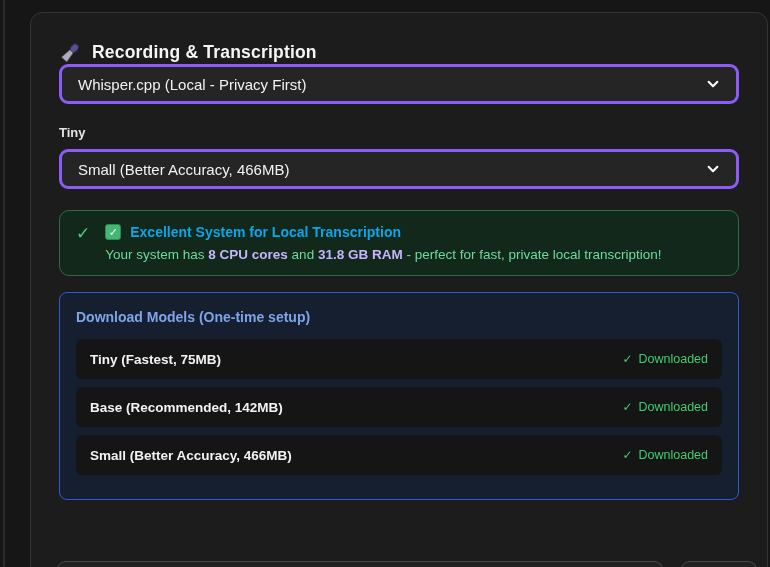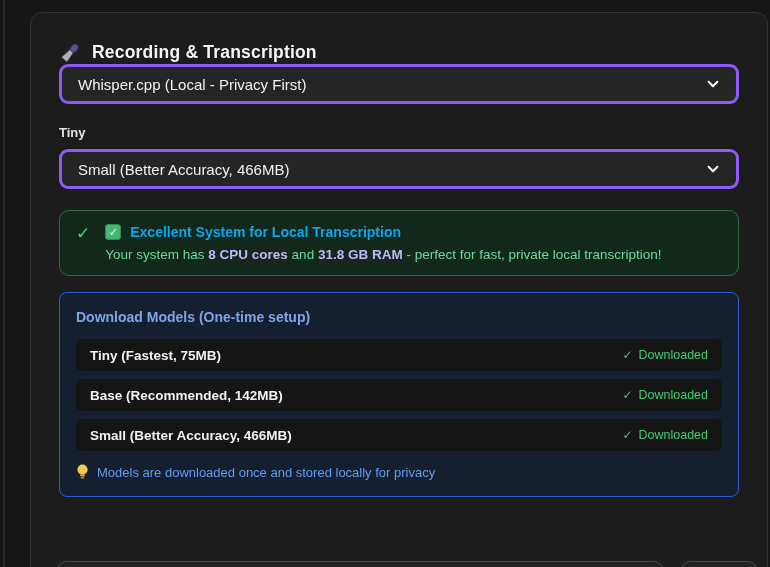--- a/index.html
+++ b/index.html
@@ -41,21 +41,21 @@
   }
   .alert-title { font-size:14px; font-weight:700; color:#0ea5e9; }
   .alert-message { margin-top:7px; font-size:13.5px; color:#6fdb9a; }
   .alert-message b { color:#c4b5fd; font-weight:700;text-align:center; }
   .download-box {
     background:#161f2f; border:1px solid #2d5bd7; border-radius:8px;
     padding:16px;
   }
   .download-title { font-size:14px; font-weight:700; color:#7ea5ea; margin-bottom:14px; }
   .model-row {
-    background:#151515; border-radius:6px; height:32px;
+    background:#151515; border-radius:6px; height:40px;
     display:flex; align-items:center; justify-content:space-between;
     padding:0 14px; margin-bottom:8px; cursor:pointer;
   }
   .model-name { font-size:13.5px; font-weight:700; color:#f2f2f2; }
   .model-status { font-size:12.5px; color:#3ecf6e; display:flex; align-items:center; gap:6px; }
   .model-status .check { font-size:12px; }
   .download-tip { margin-top:13px; display:flex; align-items:center; gap:8px;
     font-size:13px; color:#5f9cf2; }
   .cutoff-control {
     position:absolute; top:561px; height:20px;
@@ -135,28 +135,18 @@
     </div>
 
     <div class="model-row">
       <span class="model-name">Small (Better Accuracy, 466MB)</span>
       <span class="model-status">
         <span class="check">✓</span>
         <span>Downloaded</span>
       </span>
     </div>
 
-    <div class="download-tip">
-      <span class="bulb-icon">
-        <svg width="13" height="16" viewBox="0 0 13 16">
-          <circle cx="6.5" cy="5.6" r="5.1" fill="#f6c94b"></circle>
-          <rect x="4" y="10.3" width="5" height="2.2" rx="1" fill="#c8a23d"></rect>
-          <rect x="4.6" y="13" width="3.8" height="1.7" rx="0.8" fill="#96845a"></rect>
-        </svg>
-      </span>
-      <span>Models are downloaded once and stored locally for privacy</span>
-    </div>
   </div>
 
 </div>
 
 <div class="cutoff-control cutoff-a"></div>
 <div class="cutoff-control cutoff-b"></div>
 
 </body></html>

